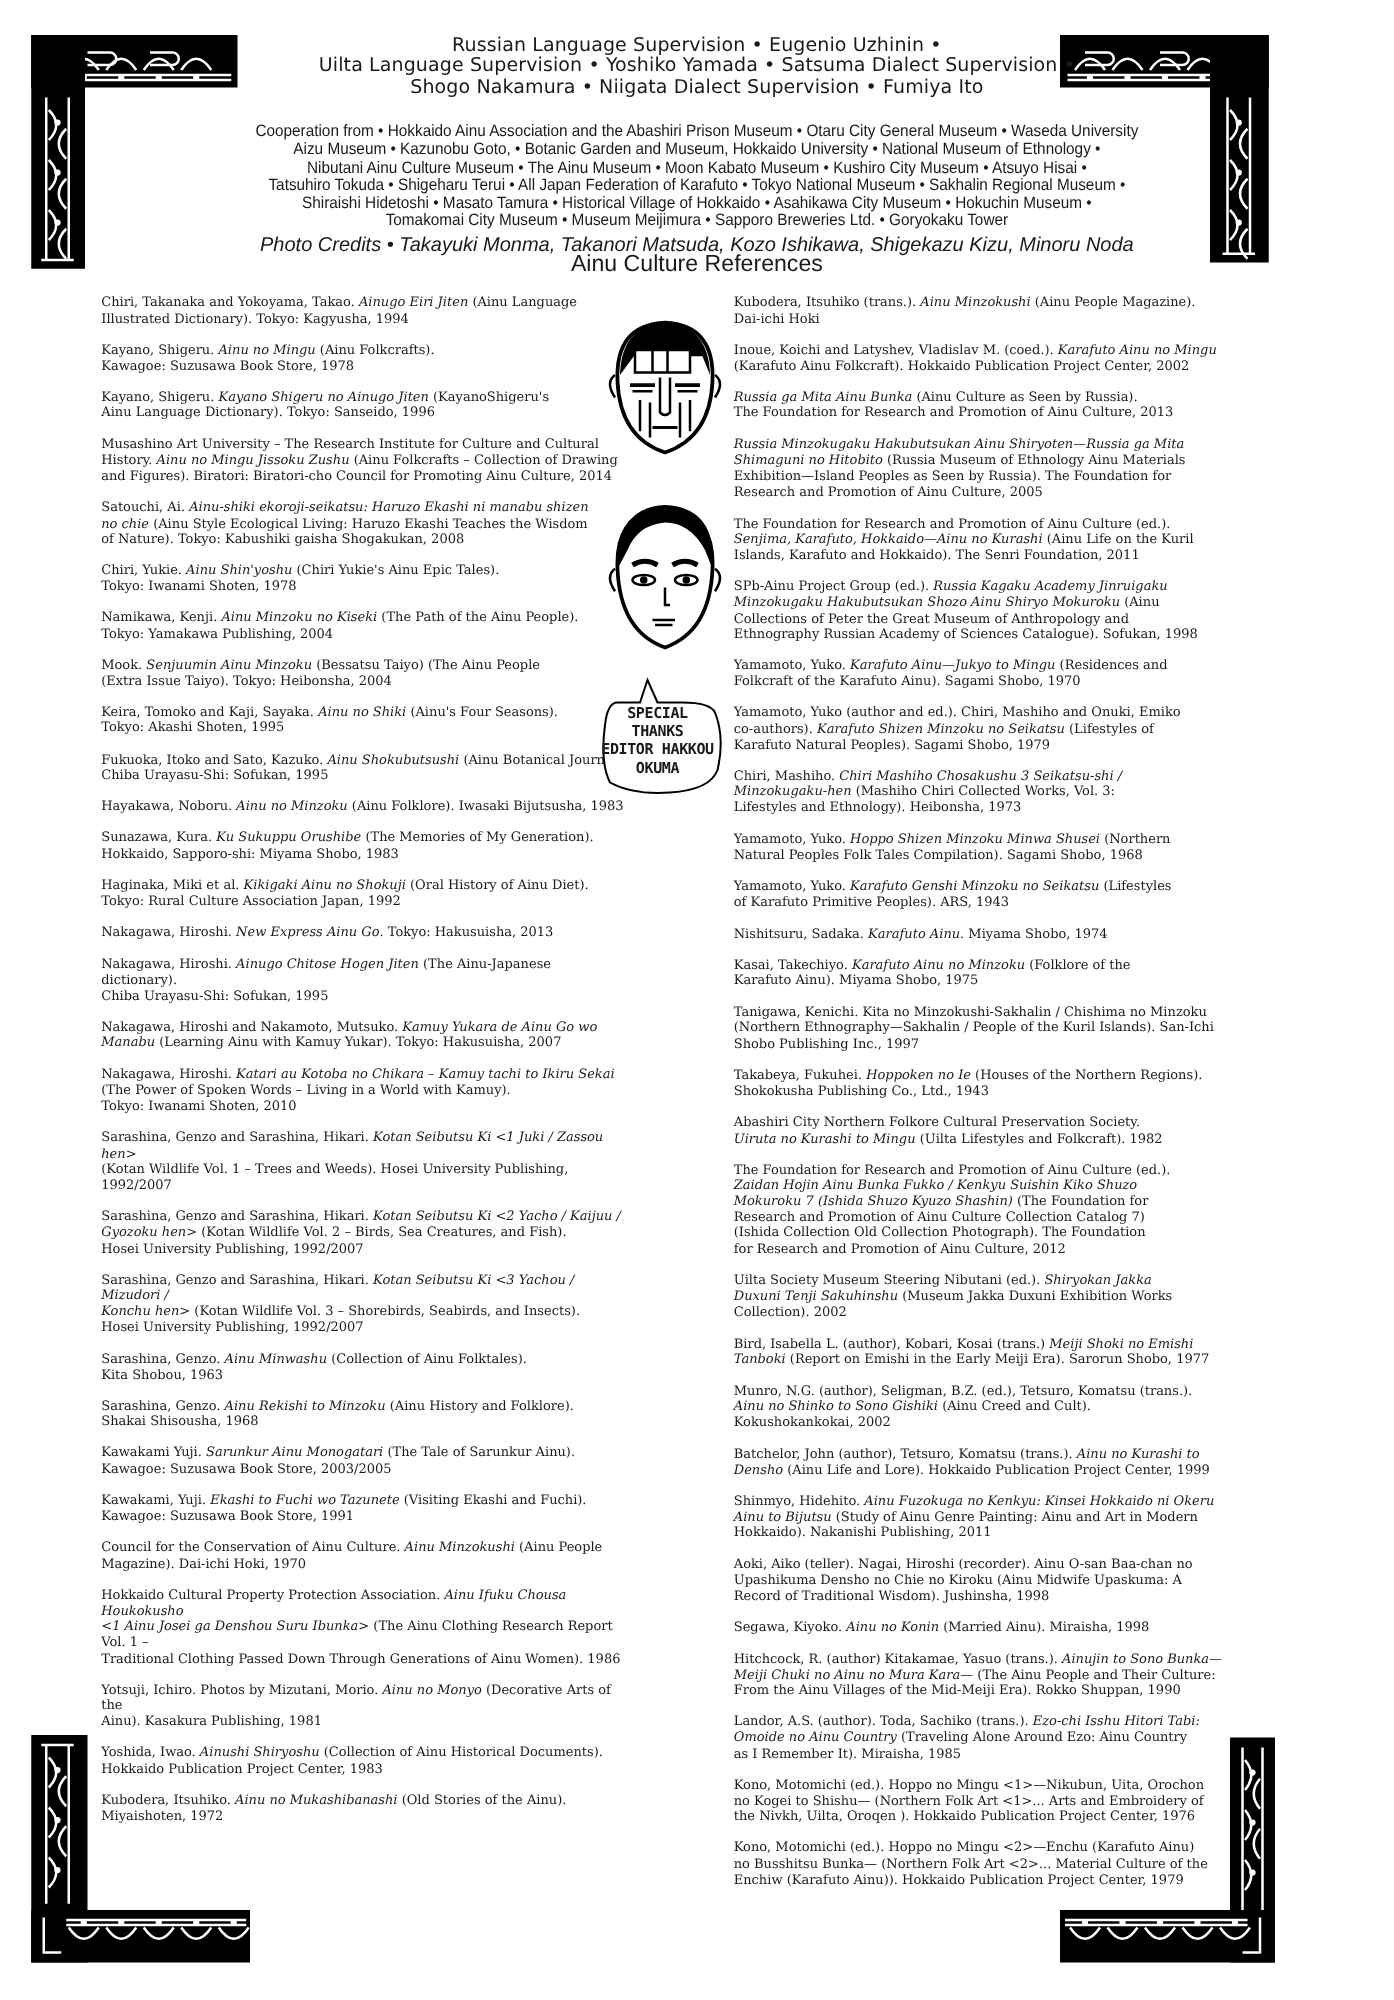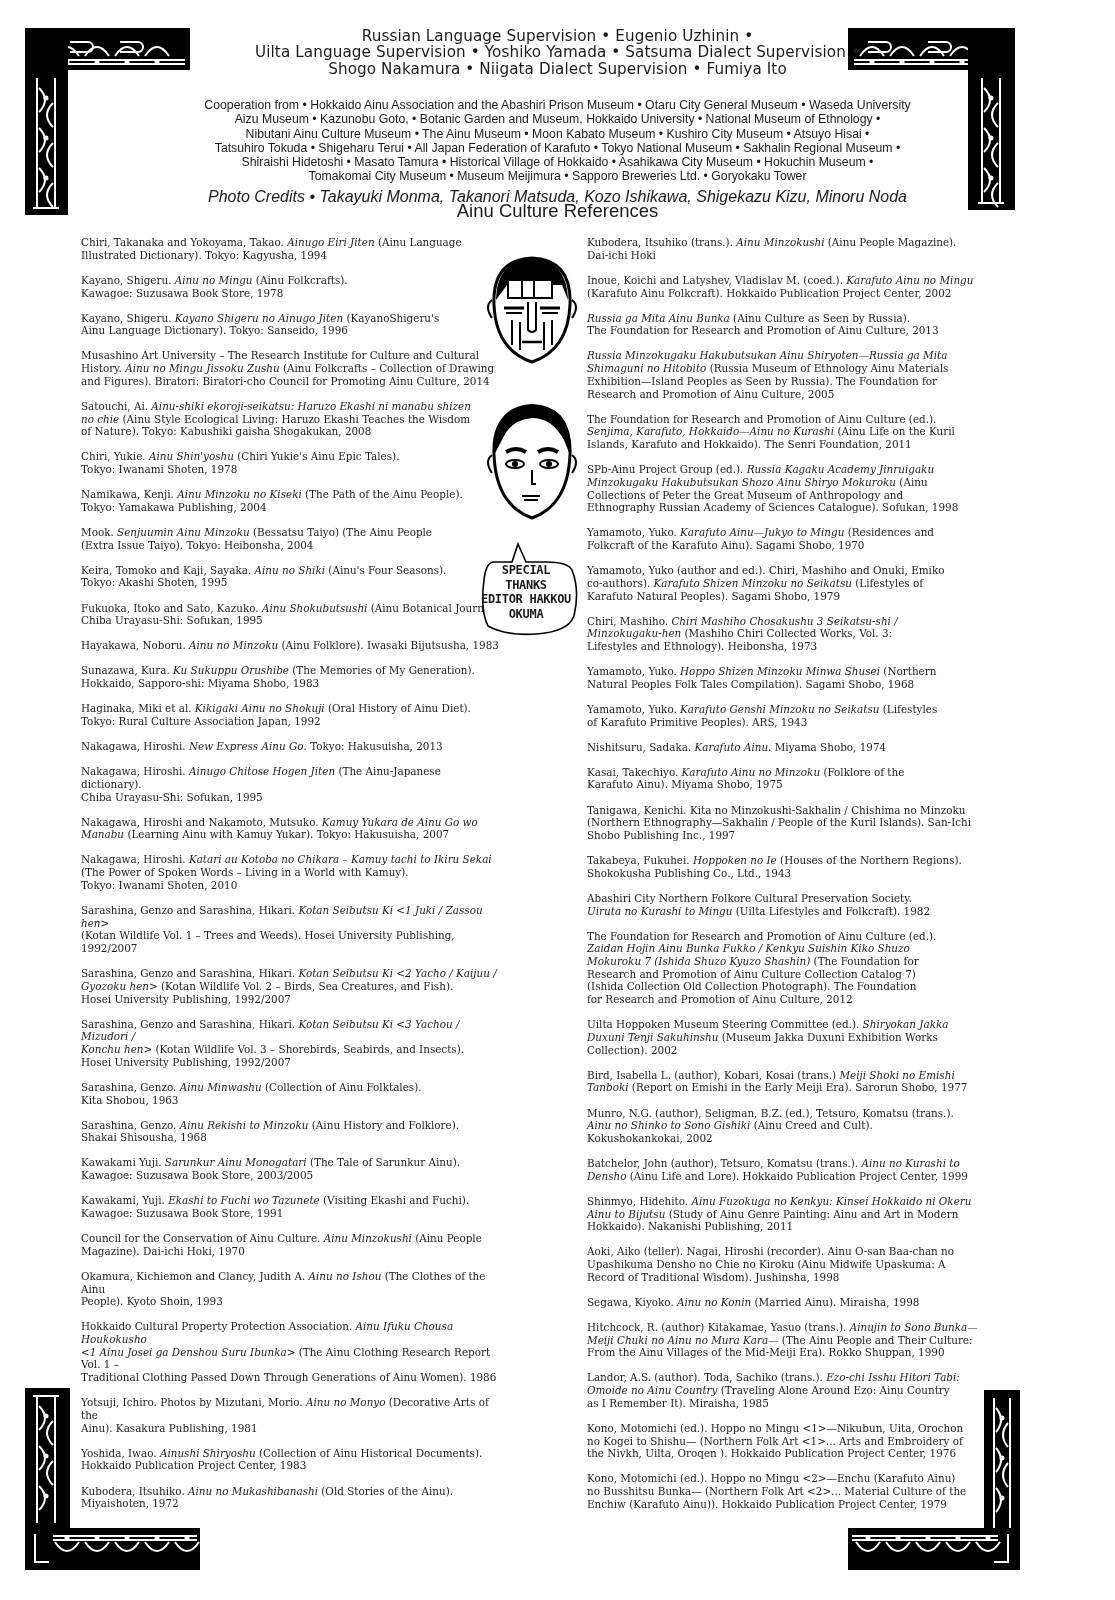--- a/index.html
+++ b/index.html
@@ -218,22 +218,20 @@
     <div class="ref"><span>Sarashina, Genzo. </span><i>Ainu Minwashu</i><span> (Collection of Ainu Folktales).
 Kita Shobou, 1963</span></div>
     <div class="ref"><span>Sarashina, Genzo. </span><i>Ainu Rekishi to Minzoku</i><span> (Ainu History and Folklore).
 Shakai Shisousha, 1968</span></div>
     <div class="ref"><span>Kawakami Yuji. </span><i>Sarunkur Ainu Monogatari</i><span> (The Tale of Sarunkur Ainu).
 Kawagoe: Suzusawa Book Store, 2003/2005</span></div>
     <div class="ref"><span>Kawakami, Yuji. </span><i>Ekashi to Fuchi wo Tazunete</i><span> (Visiting Ekashi and Fuchi).
 Kawagoe: Suzusawa Book Store, 1991</span></div>
     <div class="ref"><span>Council for the Conservation of Ainu Culture. </span><i>Ainu Minzokushi</i><span> (Ainu People
 Magazine). Dai-ichi Hoki, 1970</span></div>
-    <div class="ref"><span>Okamura, Kichiemon and Clancy, Judith A. </span><i>Ainu no Ishou</i><span> (The Clothes of the Ainu
-People). Kyoto Shoin, 1993</span></div>
     <div class="ref"><span>Hokkaido Cultural Property Protection Association. </span><i>Ainu Ifuku Chousa Houkokusho
 &lt;1 Ainu Josei ga Denshou Suru Ibunka&gt;</i><span> (The Ainu Clothing Research Report Vol. 1 –
 Traditional Clothing Passed Down Through Generations of Ainu Women). 1986</span></div>
     <div class="ref"><span>Yotsuji, Ichiro. Photos by Mizutani, Morio. </span><i>Ainu no Monyo</i><span> (Decorative Arts of the
 Ainu). Kasakura Publishing, 1981</span></div>
     <div class="ref"><span>Yoshida, Iwao. </span><i>Ainushi Shiryoshu</i><span> (Collection of Ainu Historical Documents).
 Hokkaido Publication Project Center, 1983</span></div>
     <div class="ref"><span>Kubodera, Itsuhiko. </span><i>Ainu no Mukashibanashi</i><span> (Old Stories of the Ainu).
 Miyaishoten, 1972</span></div>
   </div>
@@ -276,21 +274,21 @@
     <div class="ref"><span>Takabeya, Fukuhei. </span><i>Hoppoken no Ie</i><span> (Houses of the Northern Regions).
 Shokokusha Publishing Co., Ltd., 1943</span></div>
     <div class="ref"><span>Abashiri City Northern Folkore Cultural Preservation Society.
 </span><i>Uiruta no Kurashi to Mingu</i><span> (Uilta Lifestyles and Folkcraft). 1982</span></div>
     <div class="ref"><span>The Foundation for Research and Promotion of Ainu Culture (ed.).
 </span><i>Zaidan Hojin Ainu Bunka Fukko / Kenkyu Suishin Kiko Shuzo
 Mokuroku 7 (Ishida Shuzo Kyuzo Shashin)</i><span> (The Foundation for
 Research and Promotion of Ainu Culture Collection Catalog 7)
 (Ishida Collection Old Collection Photograph). The Foundation
 for Research and Promotion of Ainu Culture, 2012</span></div>
-    <div class="ref"><span>Uilta Hoppoken Museum Steering Committee (ed.). </span><i>Shiryokan Jakka
+    <div class="ref"><span>Uilta Society Museum Steering Nibutani (ed.). </span><i>Shiryokan Jakka
 Duxuni Tenji Sakuhinshu</i><span> (Museum Jakka Duxuni Exhibition Works
 Collection). 2002</span></div>
     <div class="ref"><span>Bird, Isabella L. (author), Kobari, Kosai (trans.) </span><i>Meiji Shoki no Emishi
 Tanboki</i><span> (Report on Emishi in the Early Meiji Era). Sarorun Shobo, 1977</span></div>
     <div class="ref"><span>Munro, N.G. (author), Seligman, B.Z. (ed.), Tetsuro, Komatsu (trans.).
 </span><i>Ainu no Shinko to Sono Gishiki</i><span> (Ainu Creed and Cult).
 Kokushokankokai, 2002</span></div>
     <div class="ref"><span>Batchelor, John (author), Tetsuro, Komatsu (trans.). </span><i>Ainu no Kurashi to
 Densho</i><span> (Ainu Life and Lore). Hokkaido Publication Project Center, 1999</span></div>
     <div class="ref"><span>Shinmyo, Hidehito. </span><i>Ainu Fuzokuga no Kenkyu: Kinsei Hokkaido ni Okeru

